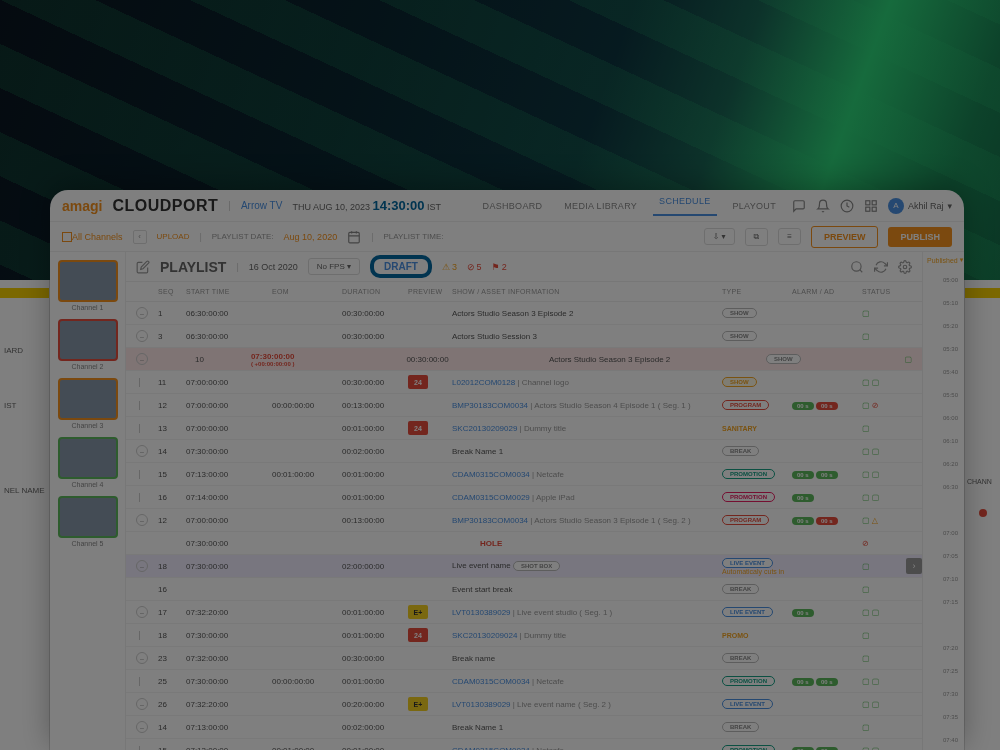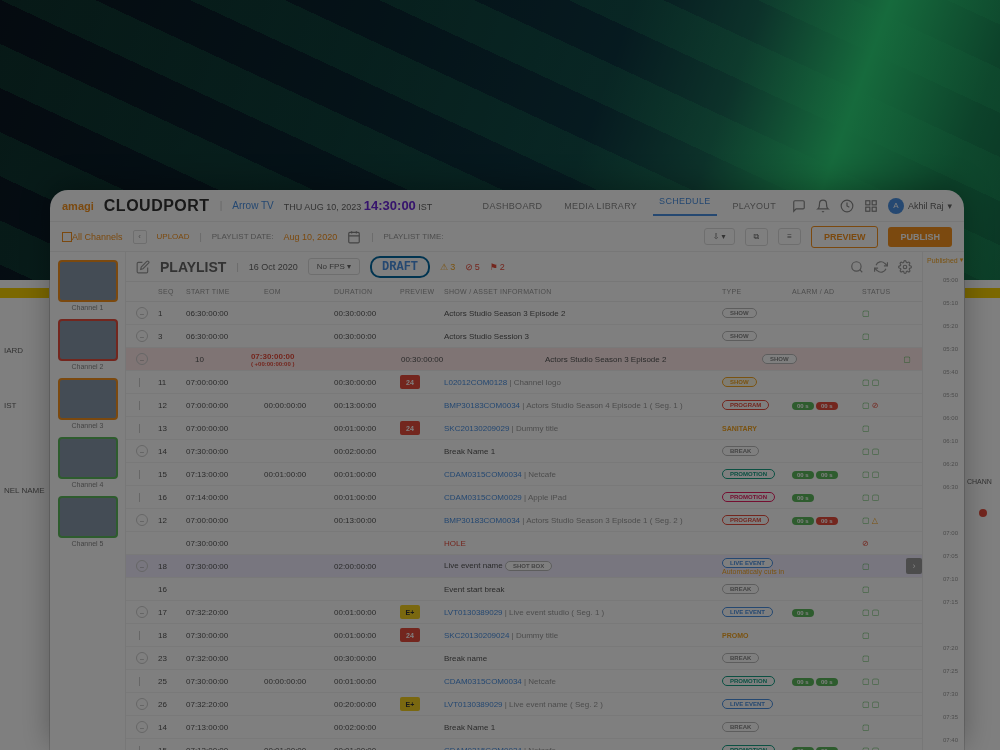--- a/index.html
+++ b/index.html
@@ -10,26 +10,26 @@
 .left-panel { position:absolute; left:0; top:280px; width:50px; height:470px; background:#fff; z-index:2; border-right:1px solid #ddd; font-size:8px; color:#666; }
 .left-panel .strip { height:10px; background:#f7d000; margin-top:8px; }
 .left-panel .lbl { padding:8px 4px; writing-mode:horizontal-tb; }
 .right-panel { position:absolute; right:0; top:280px; width:36px; height:470px; background:#fff; z-index:2; border-left:1px solid #ddd; }
 .right-panel .strip { height:10px; background:#f7d000; margin-top:8px; }
 .right-panel .dot { width:8px; height:8px; border-radius:50%; background:#e74c3c; margin:20px auto; }
 
 .app { position:absolute; left:50px; top:190px; right:36px; height:560px; background:#fff; border-radius:18px 18px 0 0; z-index:5; display:flex; flex-direction:column; box-shadow:0 -5px 30px rgba(0,0,0,0.3); overflow:hidden; }
 
 .topbar { height:32px; border-bottom:1px solid #eee; display:flex; align-items:center; padding:0 12px; gap:10px; font-size:10px; }
-.brand { color:#f7931e; font-weight:600; font-size:11px; }
+.brand { color:#f7931e; font-weight:600; font-size:14px; }
 .prod { color:#333; font-weight:600; letter-spacing:0.5px; font-size:16px; }
 .sep { color:#ccc; }
 .ch-name { color:#4a90e2; font-size:10px; }
 .time-box { font-size:9px; color:#666; }
-.time-box .tm { font-size:13px; font-weight:600; color:#6d28d9; }
+.time-box .tm { font-size:13px; font-weight:600; color:#0369a1; }
 .spacer { flex:1; }
 .navlink { font-size:9px; color:#888; text-transform:uppercase; letter-spacing:0.3px; padding:0 6px; cursor:pointer; }
 .navlink.active { color:#4a90e2; border-bottom:2px solid #4a90e2; padding-bottom:8px; }
 .ticon { width:14px; height:14px; color:#888; cursor:pointer; }
 .user-chip { font-size:9px; color:#666; display:flex; align-items:center; gap:4px; }
 .avatar { width:16px; height:16px; border-radius:50%; background:#4a90e2; color:#fff; display:flex; align-items:center; justify-content:center; font-size:8px; }
 
 .subbar { height:30px; border-bottom:1px solid #eee; display:flex; align-items:center; padding:0 12px; gap:10px; font-size:9px; }
 .chip-orange { color:#f7931e; display:flex; align-items:center; gap:0; }
 .chip-orange .sq { width:10px; height:10px; border:1px solid #f7931e; }
@@ -48,44 +48,44 @@
 .ch-thumb { width:60px; height:42px; border-radius:4px; background:#8899aa; border:1px solid #ddd; }
 .ch-thumb.active { border:2px solid #f7931e; }
 .ch-thumb.green { border:2px solid #5cb85c; }
 .ch-thumb.red { border:2px solid #e74c3c; }
 .ch-label { font-size:7px; color:#888; }
 
 .main { flex:1; display:flex; flex-direction:column; overflow:hidden; }
 .pl-header { height:30px; border-bottom:1px solid #eee; display:flex; align-items:center; padding:0 10px; gap:10px; font-size:9px; }
 .pl-title { color:#666; font-weight:600; text-transform:uppercase; font-size:14px; }
 .pl-date { color:#666; }
-.draft-pill { border:2px solid #0369a1; color:#4a90e2; padding:2px 10px; border-radius:10px; font-size:12px; font-weight:600;font-family:Liberation Mono, monospace; }
+.draft-pill { border:4px solid #0369a1; color:#4a90e2; padding:2px 10px; border-radius:10px; font-size:10px; font-weight:600; }
 .warn { color:#f5a623; font-size:9px; display:flex; align-items:center; gap:2px; }
 .err { color:#e74c3c; font-size:9px; display:flex; align-items:center; gap:2px; }
 .flag { color:#e74c3c; font-size:9px; display:flex; align-items:center; gap:2px; }
 .hicon { width:14px; height:14px; color:#999; cursor:pointer; }
 
 .cols { height:20px; border-bottom:1px solid #eee; display:flex; align-items:center; padding:0 10px; font-size:7px; color:#999; text-transform:uppercase; letter-spacing:0.3px; }
-.c-exp{width:22px;} .c-seq{width:28px;} .c-start{width:78px;} .c-eom{width:70px;} .c-dur{width:66px;} .c-prev{width:44px;} .c-asset{flex:1;min-width:170px;} .c-type{width:70px;} .c-alarm{width:70px;} .c-stat{width:50px;}
+.c-exp{width:22px;} .c-seq{width:28px;} .c-start{width:78px;} .c-eom{width:70px;margin-left:8px;} .c-dur{width:66px;} .c-prev{width:44px;} .c-asset{flex:1;min-width:170px;} .c-type{width:70px;} .c-alarm{width:70px;} .c-stat{width:50px;}
 
 .rows { flex:1; overflow-y:auto; }
 .row { height:23px; border-bottom:1px solid #f3f3f3; display:flex; align-items:center; padding:0 10px; font-size:8px; color:#555; }
 .row.hl-red { background:#ffe9e9;gap:47px; }
 .row.hl-purple { background:#f0edff; }
 .exp-icon { width:12px; height:12px; border:1px solid #ccc; border-radius:50%; display:flex; align-items:center; justify-content:center; font-size:7px; color:#999; cursor:pointer; }
 .exp-line { width:6px; height:12px; border-left:1px solid #ccc; margin-left:3px; }
 .start-red { color:#e74c3c; font-weight:600; }
 .start-sub { font-size:6px; color:#e74c3c; display:block; }
 .thumb { width:20px; height:14px; border-radius:2px; }
 .thumb.face { background:linear-gradient(#d4a574,#8b6f47); }
 .thumb.red { background:#e74c3c; color:#fff; display:flex; align-items:center; justify-content:center; font-size:7px; font-weight:700; }
 .thumb.yellow { background:#f5d020; color:#333; display:flex; align-items:center; justify-content:center; font-size:7px; font-weight:700; }
 .asset-link { color:#4a90e2; cursor:pointer; }
 .asset-meta { color:#999; }
-.asset-red { color:#e74c3c; font-weight:400; }
+.asset-red { color:#e74c3c; font-weight:700;margin-left:28px; }
 .asset-orange { color:#f5a623; font-size:7px; }
 .pill { padding:1px 7px; border-radius:8px; font-size:6px; font-weight:600; border:1px solid; background:#fff; display:inline-block; }
 .pill.show { border-color:#bbb; color:#888; }
 .pill.program { border-color:#e74c3c; color:#e74c3c; }
 .pill.break { border-color:#bbb; color:#888; }
 .pill.live { border-color:#4a90e2; color:#4a90e2; }
 .pill.promo { border-color:#16a085; color:#16a085; }
 .pill.yellow { border-color:#f5a623; color:#f5a623; background:#fffbe6; }
 .pill.pink { border-color:#e91e63; color:#e91e63; }
 .type-orange { color:#f5a623; font-size:7px; font-weight:600; }

